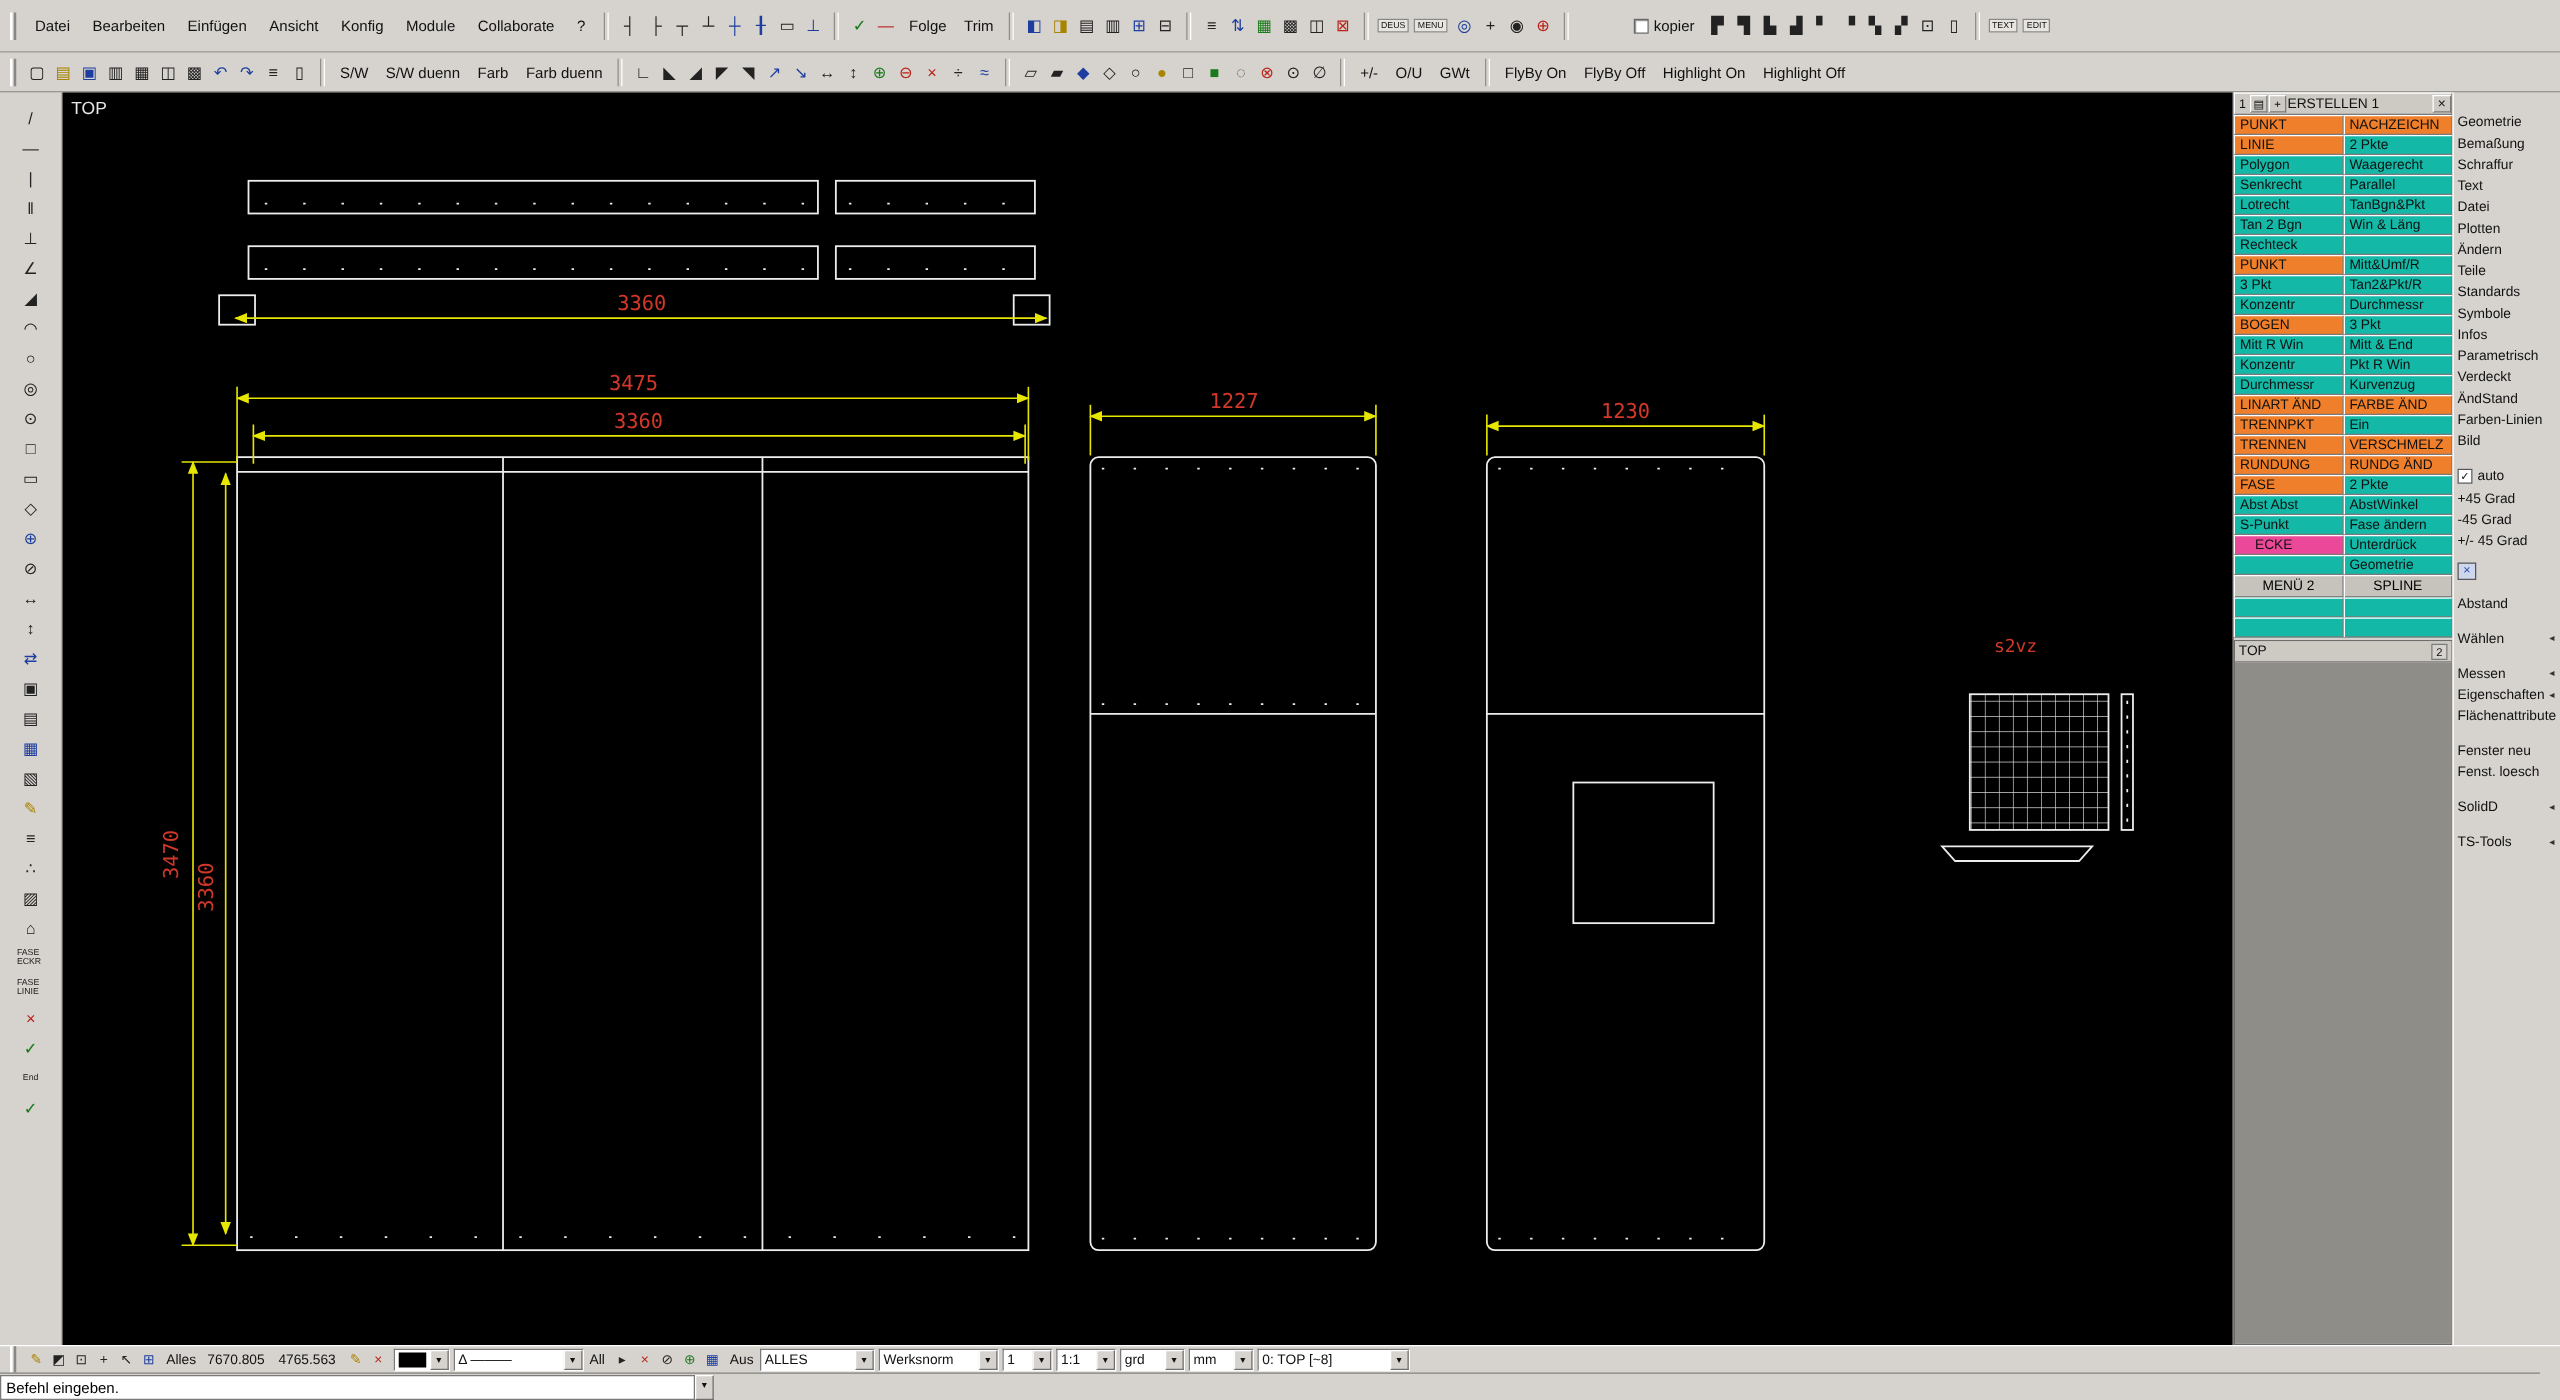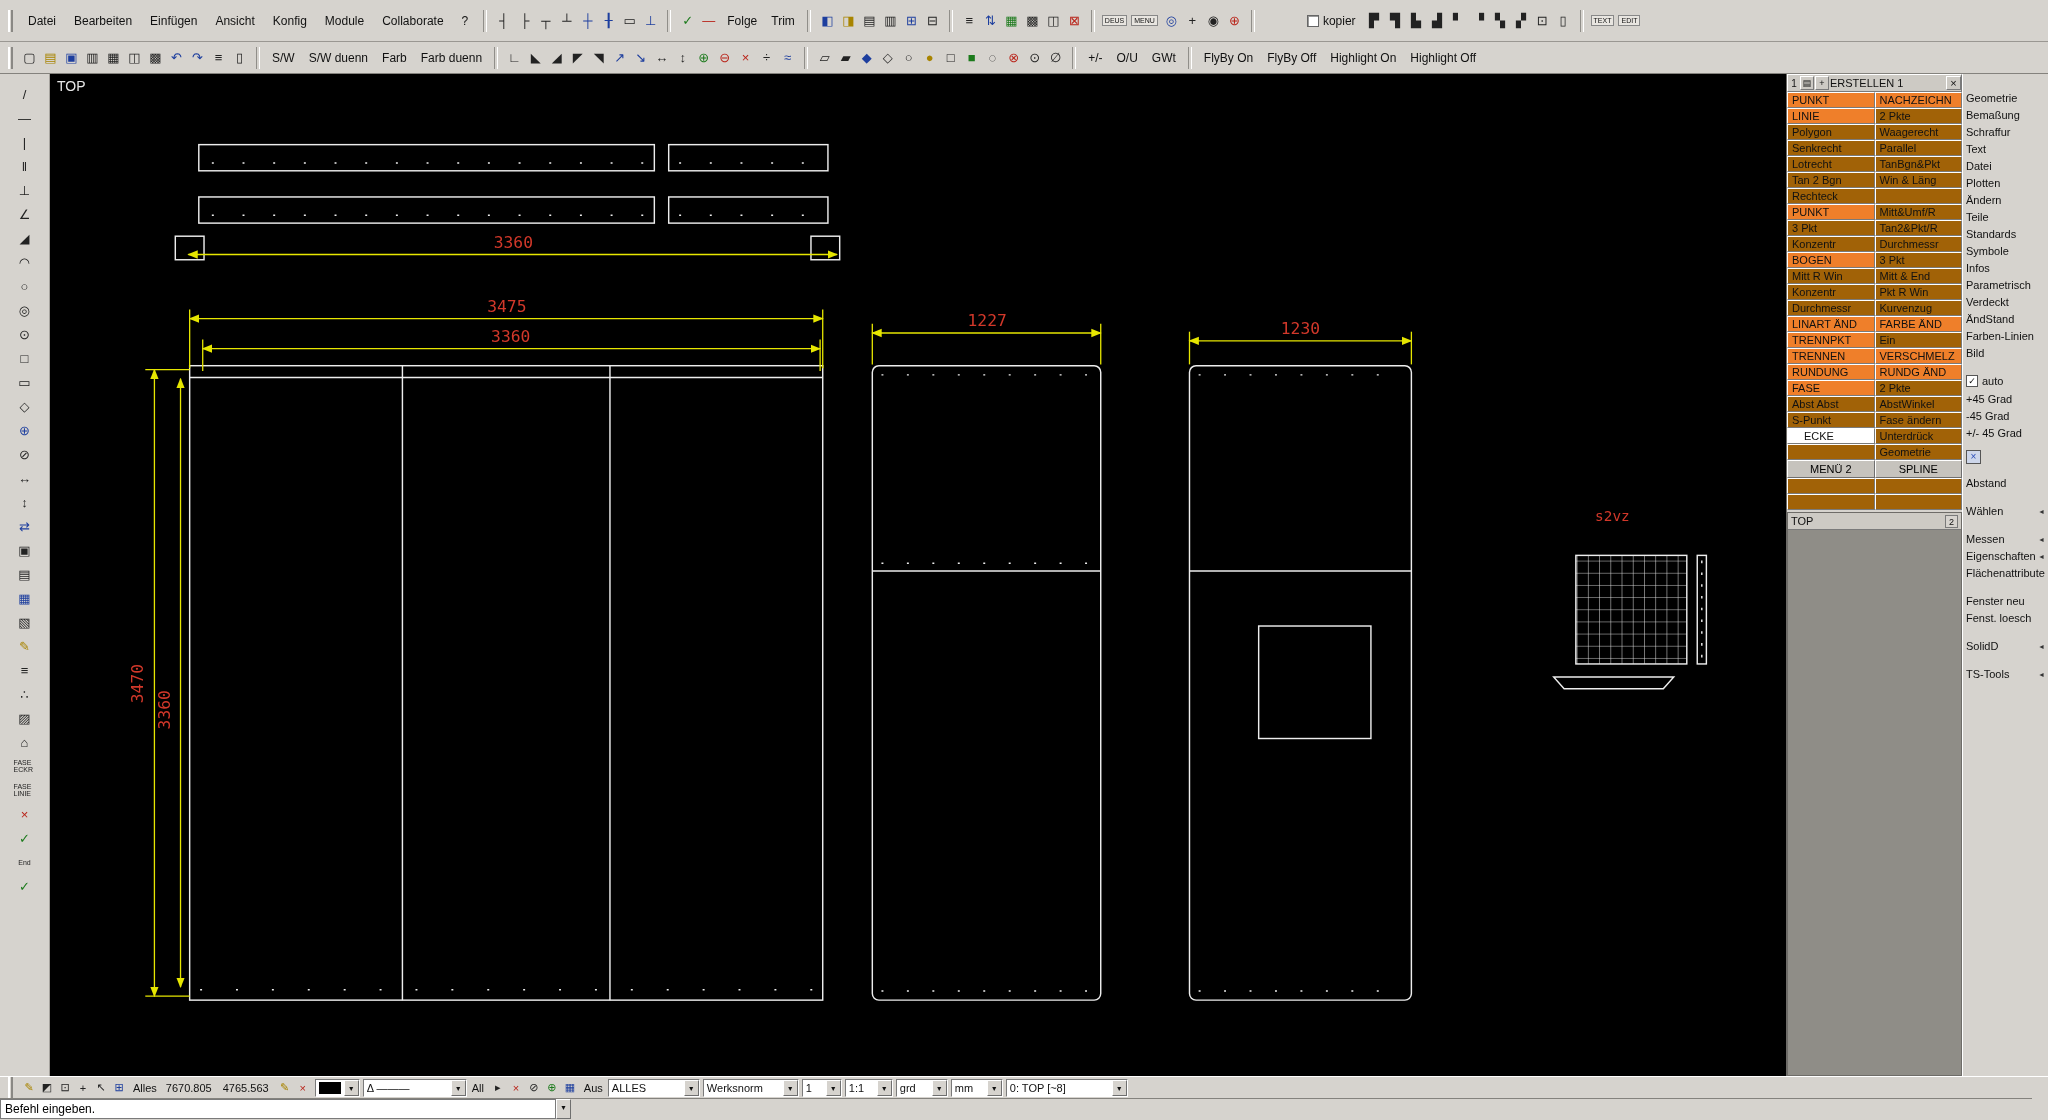--- a/index.html
+++ b/index.html
@@ -32,22 +32,22 @@
 
   
   #panelcol { width:176px; display:flex; flex-direction:column; background:#d6d3ce; border-left:1px solid #6e6c68; }
   .cp-header { display:flex; align-items:center; height:18px; background:#cdcac4; border:1px solid; border-color:#fff #7a7a7a #7a7a7a #fff; font-size:11px; }
   .cp-header .num { width:12px; text-align:center; font-size:10px; }
   .cp-hicon { width:14px; height:14px; font-size:9px; display:flex; align-items:center; justify-content:center; border:1px solid; border-color:#fff #7a7a7a #7a7a7a #fff; margin-right:1px; }
   .cp-title { flex:1; }
   .cp-close { width:15px; height:14px; text-align:center; line-height:12px; border:1px solid; border-color:#fff #7a7a7a #7a7a7a #fff; }
   .cp-row { display:flex; }
   .cp-cell { width:50%; height:16px; line-height:14px; padding-left:4px; font-size:11px; white-space:nowrap; overflow:hidden;
-             background:#a16207; border:1px solid; border-color:#fff #7a7a7a #7a7a7a #fff; cursor:default; }
-  .hl-o { background:#ef7f2a; } .hl-yg { background:#ffffff;padding-left:16px; }
+             background:#14b8a6; border:1px solid; border-color:#fff #7a7a7a #7a7a7a #fff; cursor:default; }
+  .hl-o { background:#ef7f2a; } .hl-yg { background:#ec4899;padding-left:16px; }
   .cp-btnrow { display:flex; }
   .cp-btn { width:50%; height:18px; font-size:11px; font-family:inherit; background:#c6c3bd; border:1px solid; border-color:#fff #6f6f6f #6f6f6f #fff; }
   .cp-empty { height:16px; }
 
   
   #view-panel { flex:1; display:flex; flex-direction:column; margin-top:2px; border:1px solid #6e6c68; }
   .vp-header { display:flex; align-items:center; height:17px; background:#cdcac4; padding:0 3px; font-size:11px; border-bottom:1px solid #7a7a7a; }
   .vp-title { flex:1; }
   .vp-badge { width:13px; height:13px; font-size:9px; text-align:center; line-height:12px; border:1px solid #7a7a7a; background:#d6d3ce; }
   .vp-body { flex:1; background:#8f8d87; }
@@ -66,21 +66,21 @@
   #statusbar { position:absolute; left:0; right:0; bottom:22px; height:22px; background:#d6d3ce; border-top:1px solid #fff; display:flex; align-items:center; gap:3px; padding:0 4px; font-size:11px; }
   #statusbar .icon16 { width:18px; height:18px; font-size:11px; }
   .coord { min-width:52px; padding:1px 4px; }
   .combo { display:inline-flex; align-items:center; height:18px; background:#fff; border:1px solid; border-color:#7a7a7a #fff #fff #7a7a7a; }
   .combo-text { padding:0 3px; white-space:nowrap; overflow:hidden; }
   .combo-btn { width:15px; height:16px; font-size:7px; line-height:15px; text-align:center; background:#d6d3ce; border:1px solid; border-color:#fff #6f6f6f #6f6f6f #fff; }
   .swatch { width:22px; height:12px; background:#000; margin:0 3px; }
   .sb-text { padding:0 2px; }
 
   
-  #cmdline { position:absolute; left:0; right:16px; bottom:0; height:22px; background:#d6d3ce; display:flex; align-items:flex-start; border-top:1px solid #84827d; }
+  #cmdline { position:absolute; left:0; right:16px; bottom:0; height:22px; background:#d6d3ce; display:flex; align-items:center; border-top:1px solid #84827d; }
   #cmd-input { width:556px; height:20px; border:1px solid #7a7a7a; background:#fff; font-family:inherit; font-size:12px; padding:0 4px; }
   #cmdline .combo-btn { height:20px; }
 
   svg text { font-family:"DejaVu Sans Mono", monospace; }
 </style>
 </head>
 <body>
 
 <div id="app">
 

